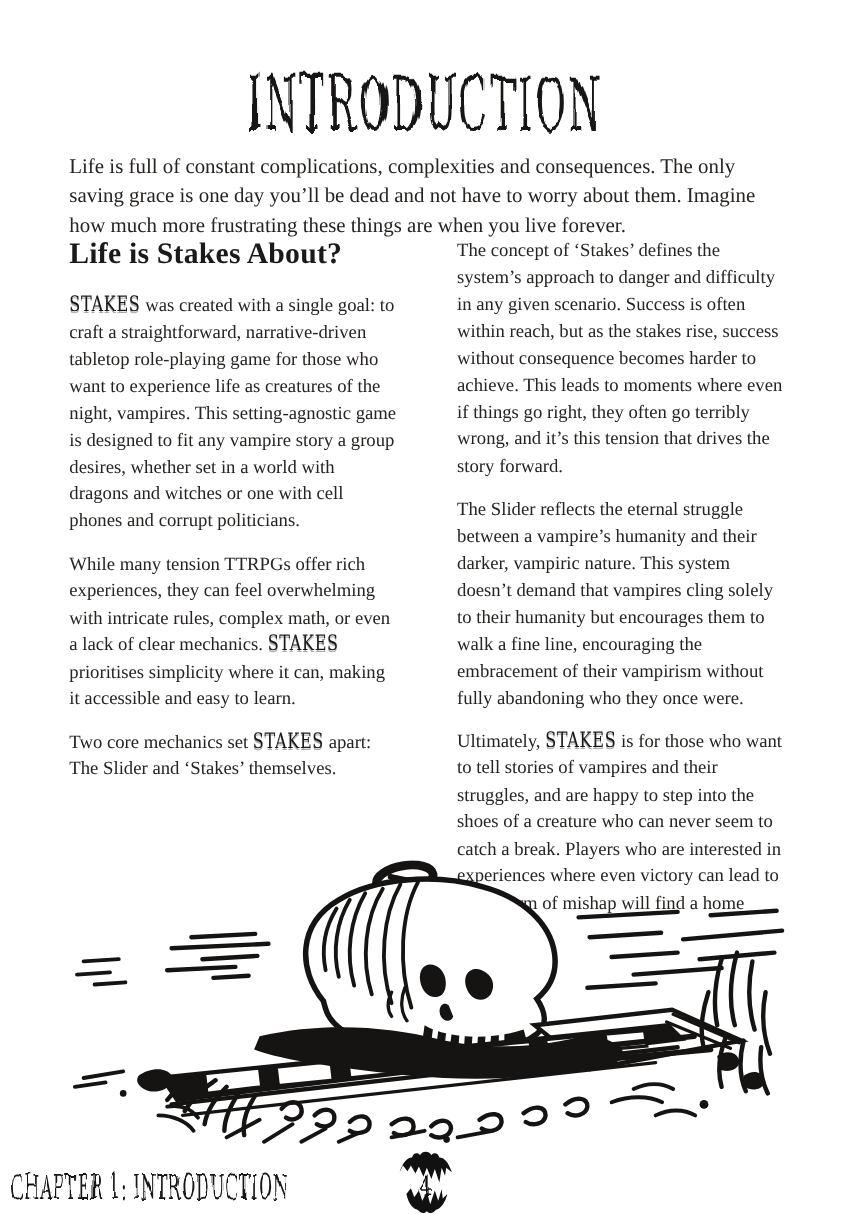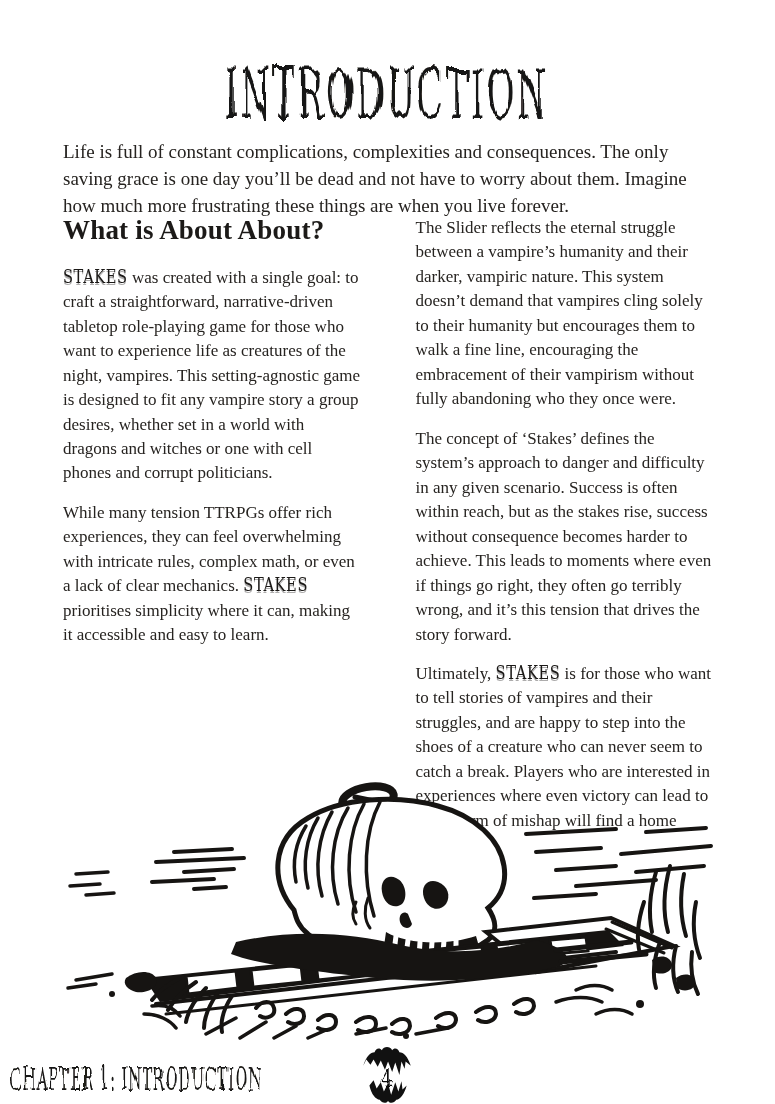--- a/index.html
+++ b/index.html
@@ -56,27 +56,28 @@
     <text x="0" y="0" text-anchor="middle" font-family="DejaVu Serif, serif" font-size="46" letter-spacing="4" textLength="325" lengthAdjust="spacingAndGlyphs" fill="#161412">INTRODUCTION</text>
   </g>
 </svg>
 
 <div class="intro">
   <span>Life is full of constant complications, complexities and consequences. The only saving grace is one day you’ll be dead and not have to worry about them. Imagine how much more frustrating these things are when you live forever.</span>
 </div>
 
 <div class="columns">
   <div class="col">
-    <h2>What is About About?</h2>
+    <h2>Life is Stakes About?</h2>
     <p><span class="stakes">STAKES</span><span> was created with a single goal: to craft a straightforward, narrative-driven tabletop role-playing game for those who want to experience life as creatures of the night, vampires. This setting-agnostic game is designed to fit any vampire story a group desires, whether set in a world with dragons and witches or one with cell phones and corrupt politicians.</span></p>
     <p><span>While many tension TTRPGs offer rich experiences, they can feel overwhelming with intricate rules, complex math, or even a lack of clear mechanics. </span><span class="stakes">STAKES</span><span> prioritises simplicity where it can, making it accessible and easy to learn.</span></p>
+    <p><span>Two core mechanics set </span><span class="stakes">STAKES</span><span> apart: The Slider and ‘Stakes’ themselves.</span></p>
   </div>
   <div class="col">
+    <p>The concept of ‘Stakes’ defines the system’s approach to danger and difficulty in any given scenario. Success is often within reach, but as the stakes rise, success without consequence becomes harder to achieve. This leads to moments where even if things go right, they often go terribly wrong, and it’s this tension that drives the story forward.</p>
     <p>The Slider reflects the eternal struggle between a vampire’s humanity and their darker, vampiric nature. This system doesn’t demand that vampires cling solely to their humanity but encourages them to walk a fine line, encouraging the embracement of their vampirism without fully abandoning who they once were.</p>
-    <p>The concept of ‘Stakes’ defines the system’s approach to danger and difficulty in any given scenario. Success is often within reach, but as the stakes rise, success without consequence becomes harder to achieve. This leads to moments where even if things go right, they often go terribly wrong, and it’s this tension that drives the story forward.</p>
     <p><span>Ultimately, </span><span class="stakes">STAKES</span><span> is for those who want to tell stories of vampires and their struggles, and are happy to step into the shoes of a creature who can never seem to catch a break. Players who are interested in experiences where even victory can lead to some form of mishap will find a home here.</span></p>
   </div>
 </div>
 
 <svg class="illus-svg" viewBox="0 0 662 258">
   <g stroke="#161412" fill="none" stroke-linecap="round">
 
     <g>
       <ellipse cx="312" cy="17" rx="26" ry="12" stroke-width="8" transform="rotate(-10 312 17)"></ellipse>
       <path d="M299 15 L323 20" stroke-width="5"></path>

